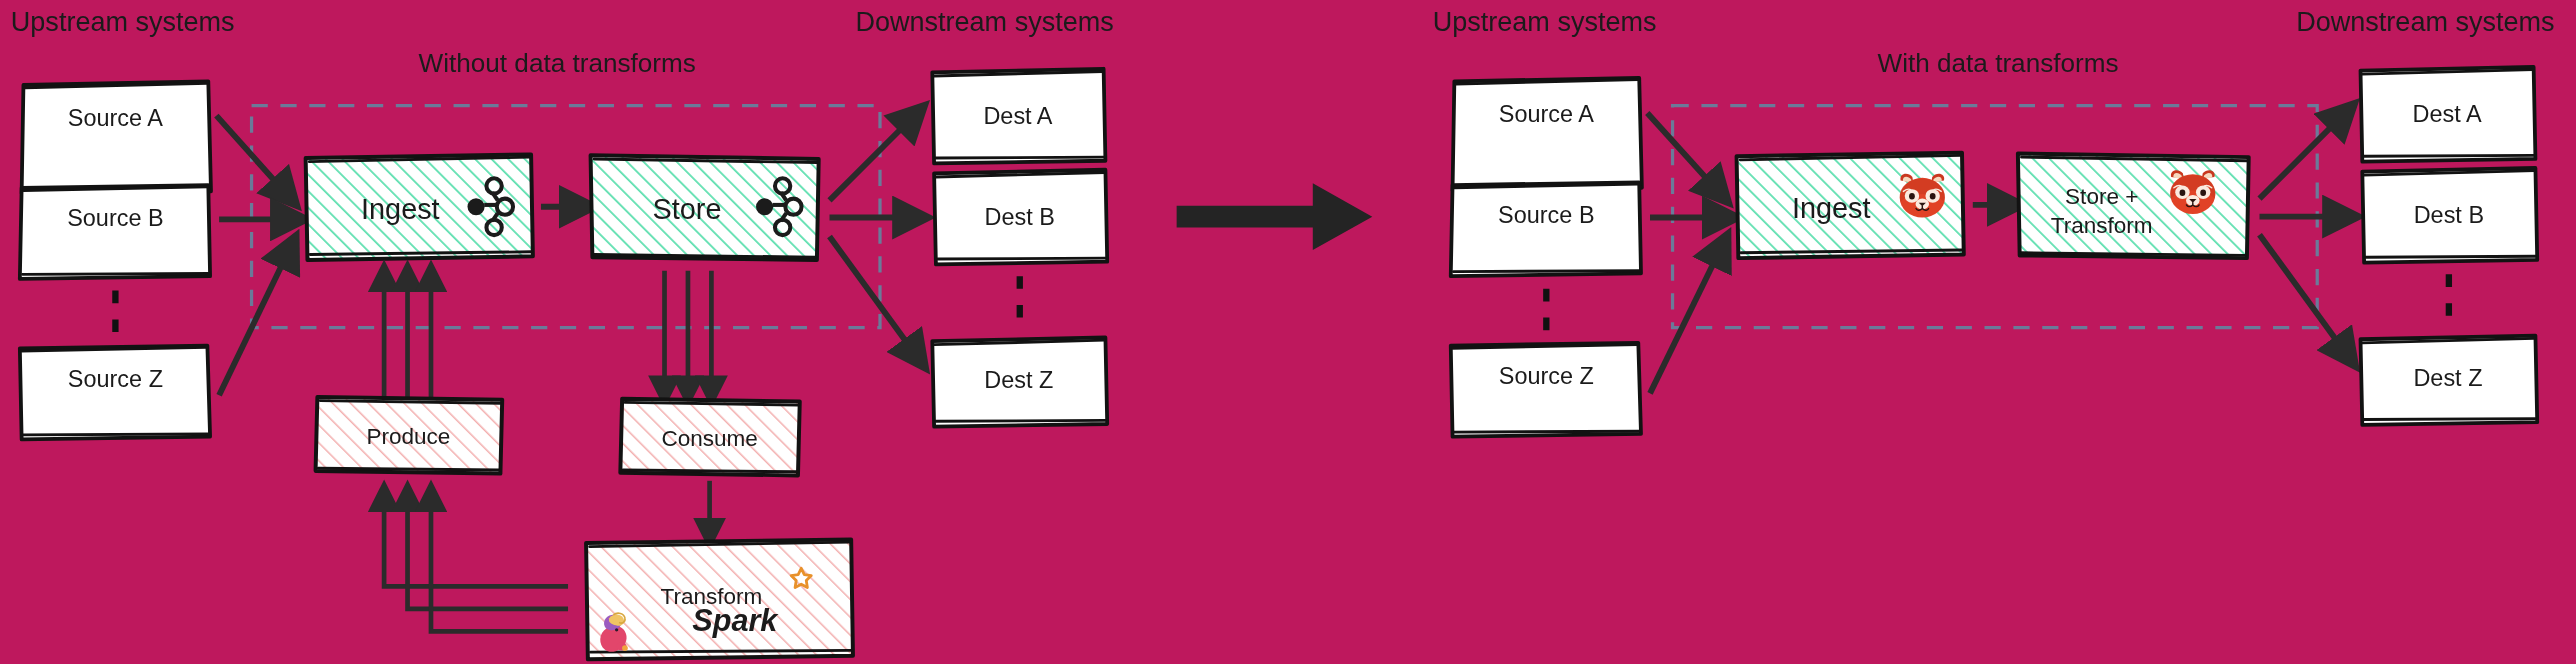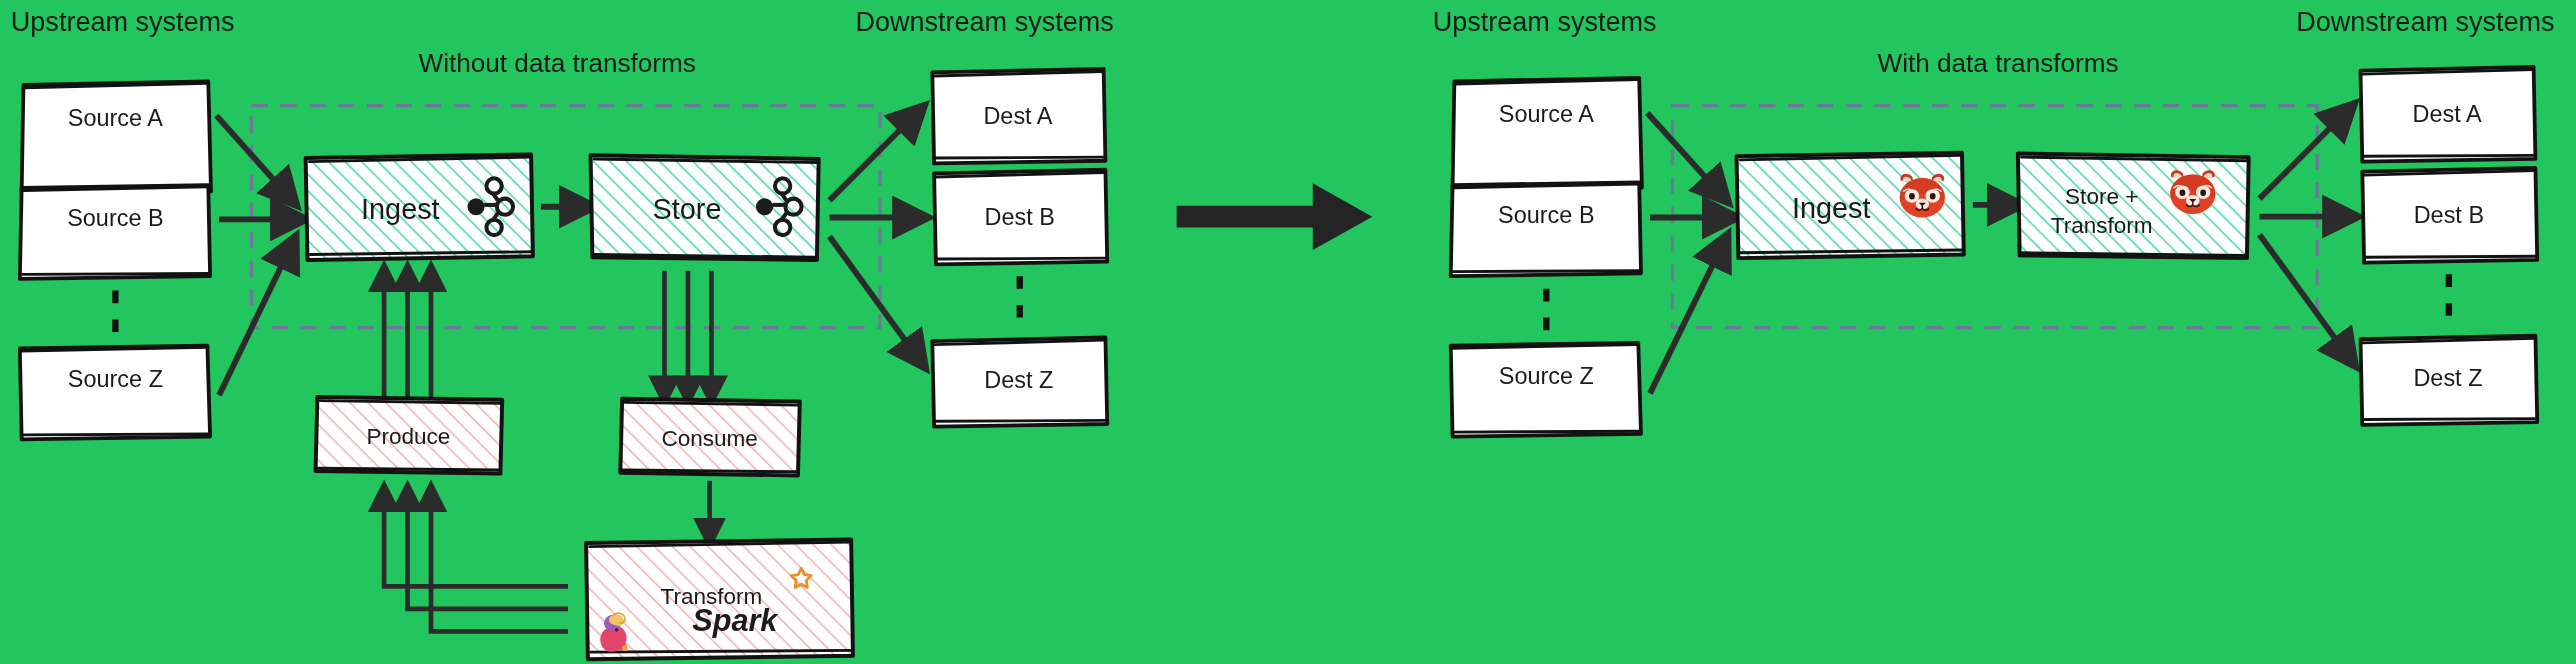--- a/index.html
+++ b/index.html
@@ -1,18 +1,18 @@
 <!DOCTYPE html>
 <html style="font-size:14.4px"><head>
 <meta charset="utf-8">
 <style>
   html,body{margin:0;padding:0;background:#ffffff;}
   body{width:2576px;height:665px;overflow:hidden;
        font-family:"Liberation Sans","DejaVu Sans",sans-serif;}
-  #stage{position:relative;width:2576px;height:665px;background:#22c55e;text-align:center;}
+  #stage{position:relative;width:2576px;height:665px;background:#be185d;text-align:center;}
   svg#canvas{position:absolute;inset:0;width:2576px;height:665px;}
   text{font-family:"Liberation Sans","DejaVu Sans",sans-serif;fill:#1b1b1b;}
   .t-section{font-size:30px;}
   .t-panel{font-size:29px;}
   .t-box{font-size:26px;}
   .t-proc{font-size:32px;}
   .t-small{font-size:25px;}
   .sketch{fill:#ffffff;stroke:#121212;stroke-width:4.2;stroke-linejoin:round;stroke-linecap:round;}
   .sketch2{fill:none;stroke:#121212;stroke-width:3.2;stroke-linecap:round;}
   .greenbox{stroke:#121212;stroke-width:4.4;stroke-linejoin:round;}

